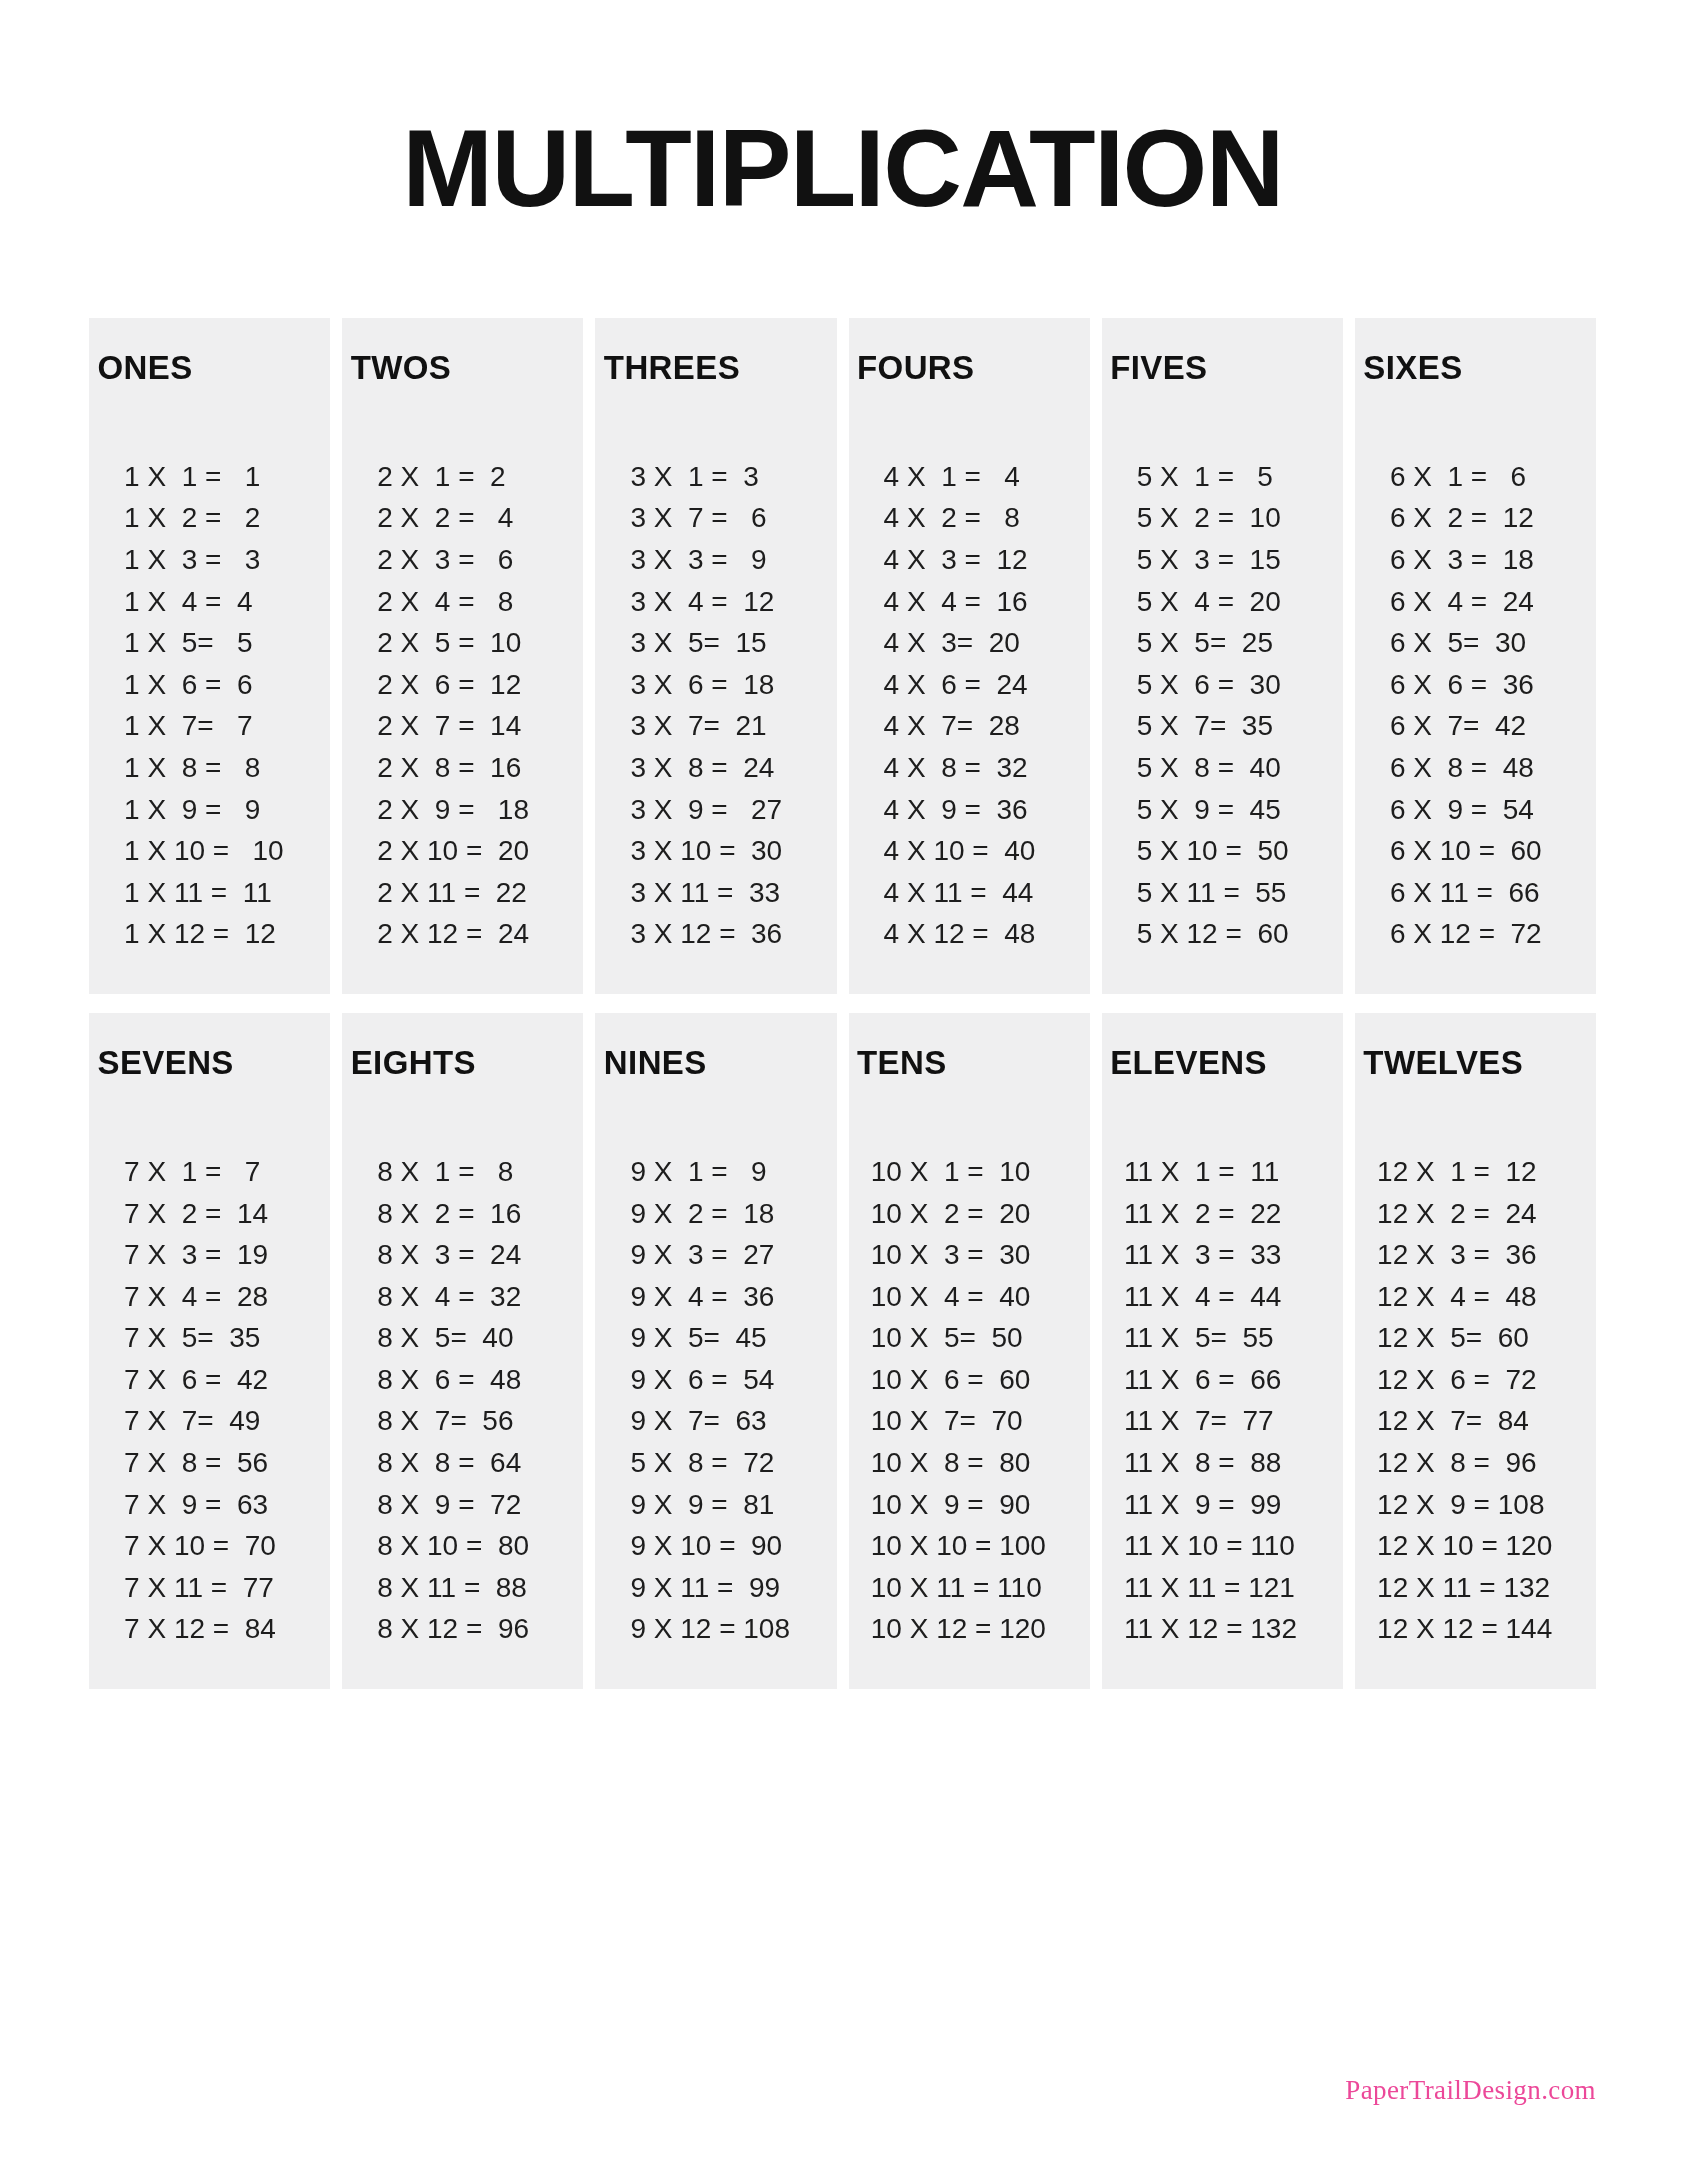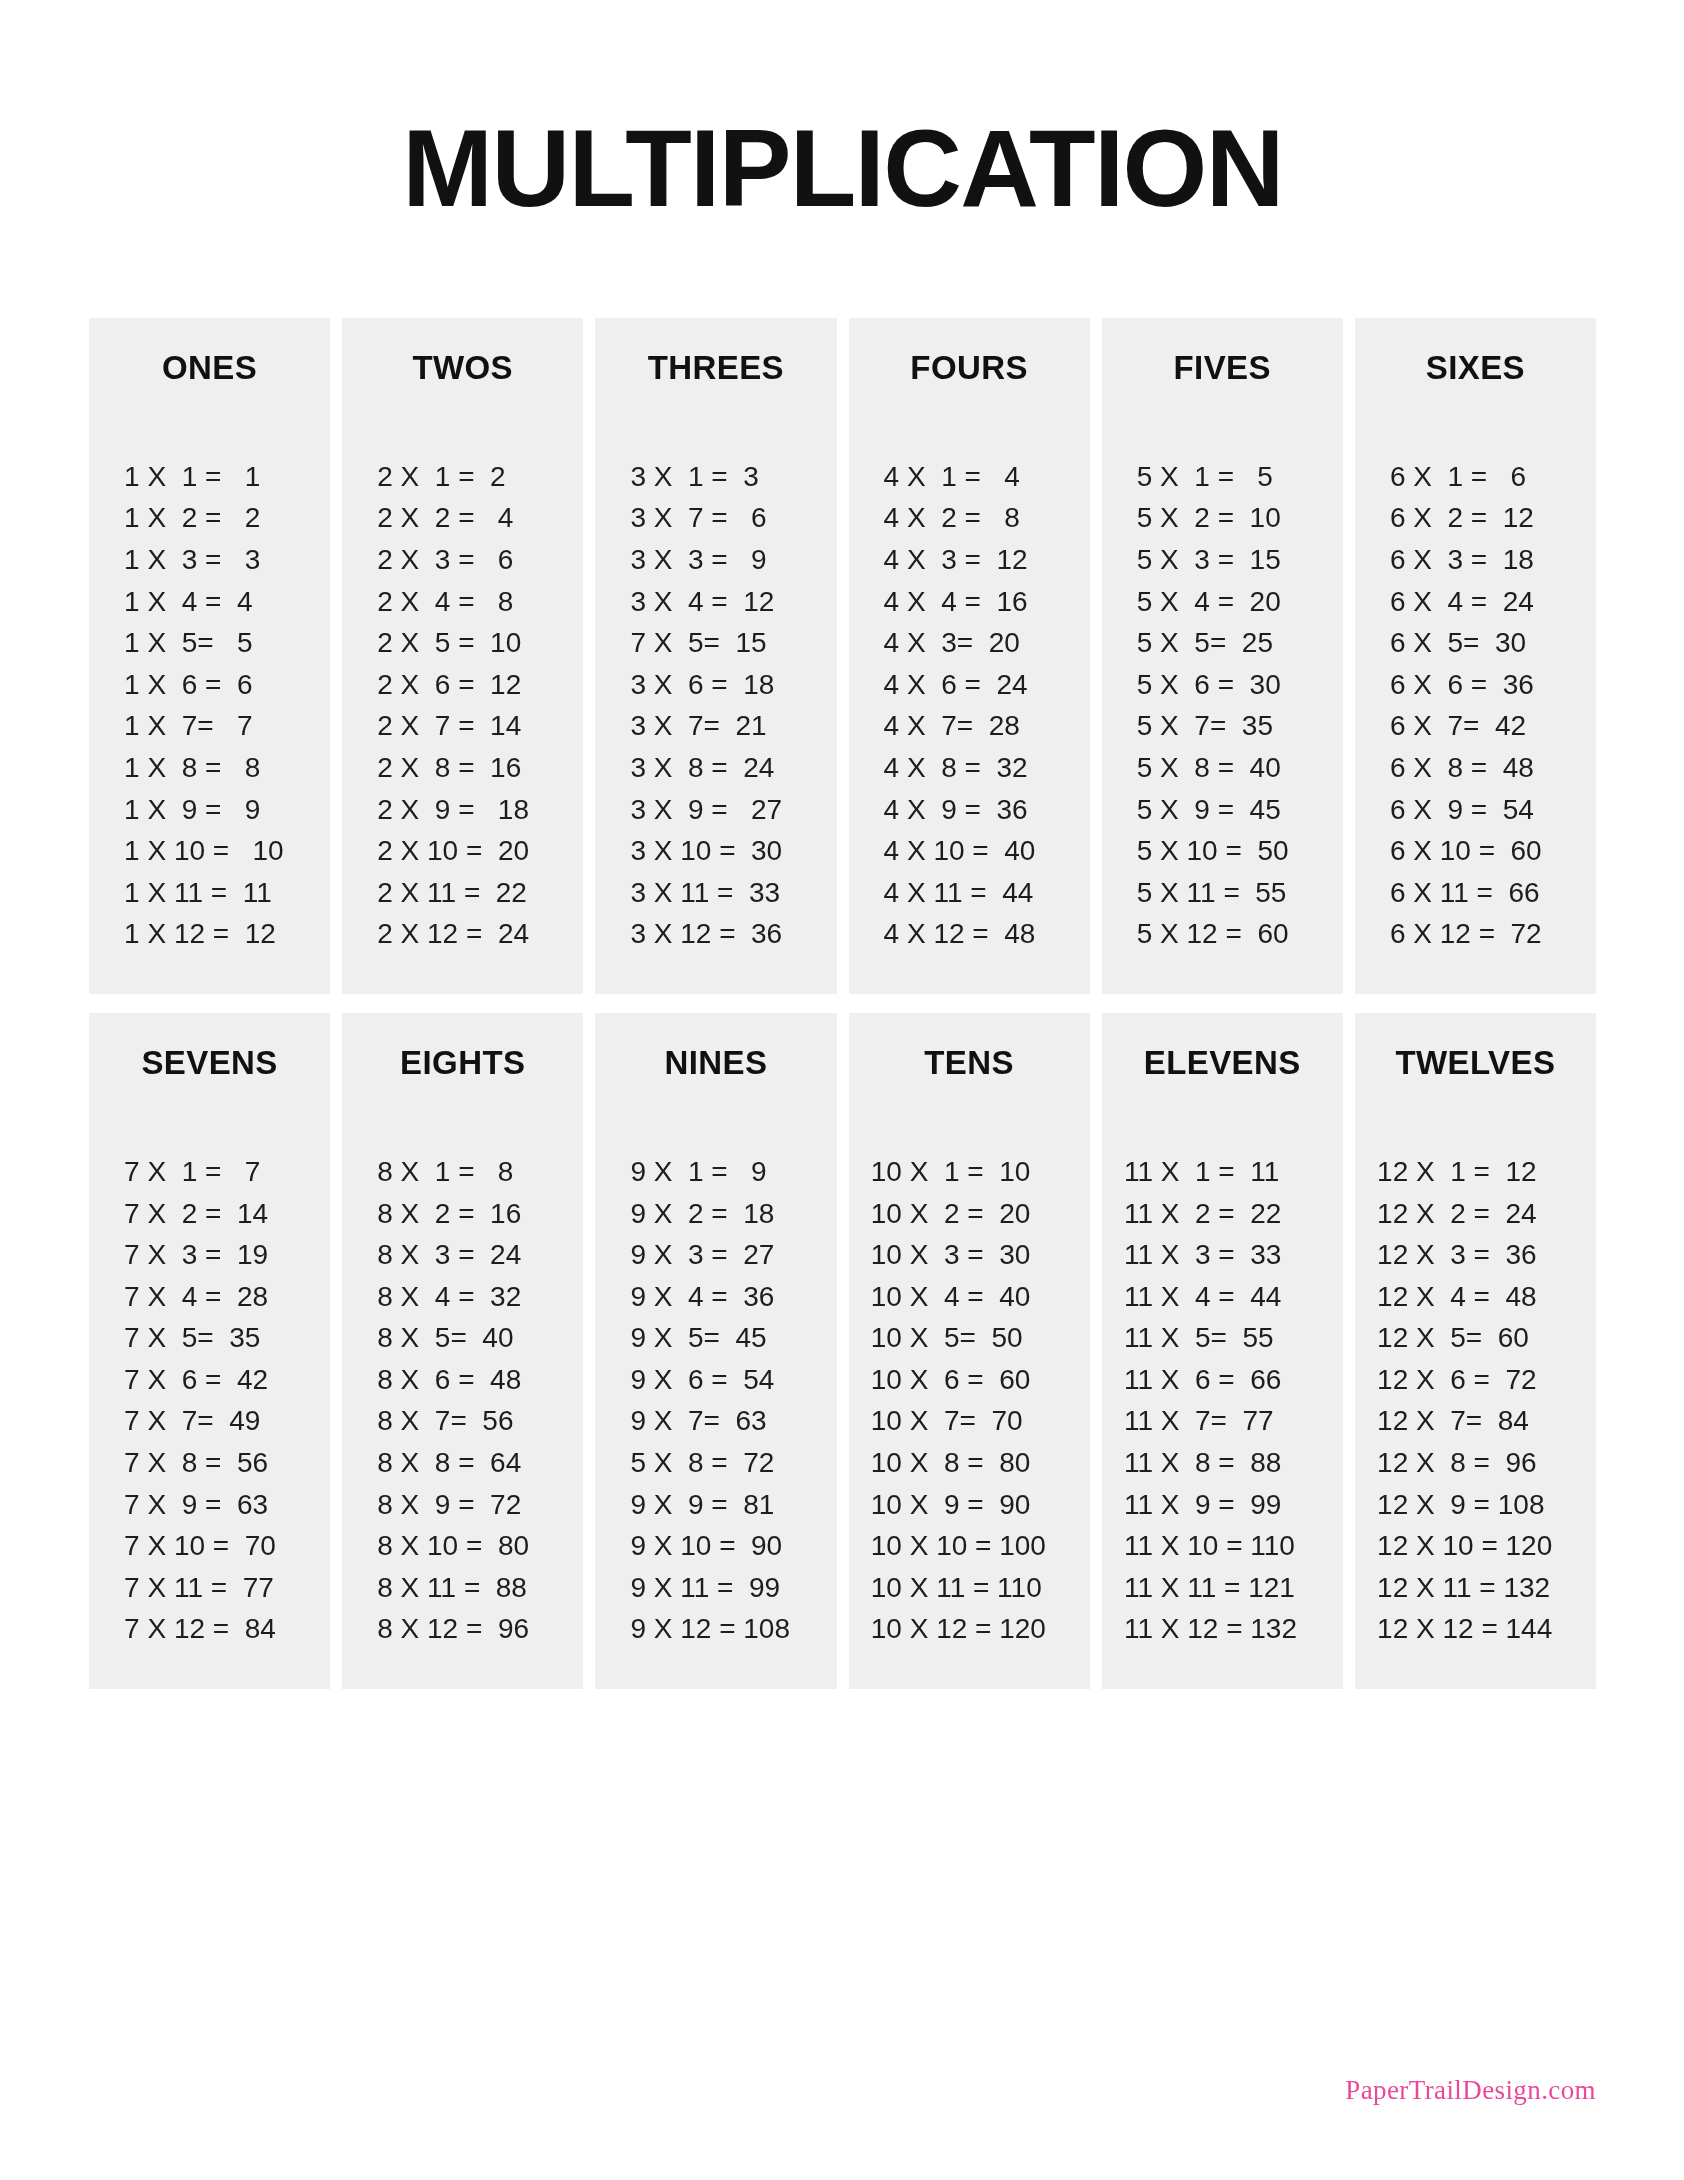--- a/index.html
+++ b/index.html
@@ -38,21 +38,21 @@
     grid-template-columns: repeat(6, 1fr);
     column-gap: 12px;
     row-gap: 19px;
     margin-top: 95px;
   }
   .card {
     background: #efeff0;
     padding: 31px 8.5px 39px 8.5px;
     display: flex;
     flex-direction: column;
-    align-items: center;
+    align-items: flex-start;
   }
   .card-title {
     font-weight: bold;
     font-size: 33px;
     letter-spacing: 0.4px;
     color: #111111;
     margin-bottom: 37px;
     text-align: center;
   }
   .rows {
@@ -125,21 +125,21 @@
           <div class="row">2 X 12 =  24</div>
         </div>
       </div>
       <div class="card">
         <div class="card-title">THREES</div>
         <div class="rows">
           <div class="row">3 X  1 =  3</div>
           <div class="row">3 X  7 =   6</div>
           <div class="row">3 X  3 =   9</div>
           <div class="row">3 X  4 =  12</div>
-          <div class="row">7 X  5=  15</div>
+          <div class="row">3 X  5=  15</div>
           <div class="row">3 X  6 =  18</div>
           <div class="row">3 X  7=  21</div>
           <div class="row">3 X  8 =  24</div>
           <div class="row">3 X  9 =   27</div>
           <div class="row">3 X 10 =  30</div>
           <div class="row">3 X 11 =  33</div>
           <div class="row">3 X 12 =  36</div>
         </div>
       </div>
       <div class="card">

